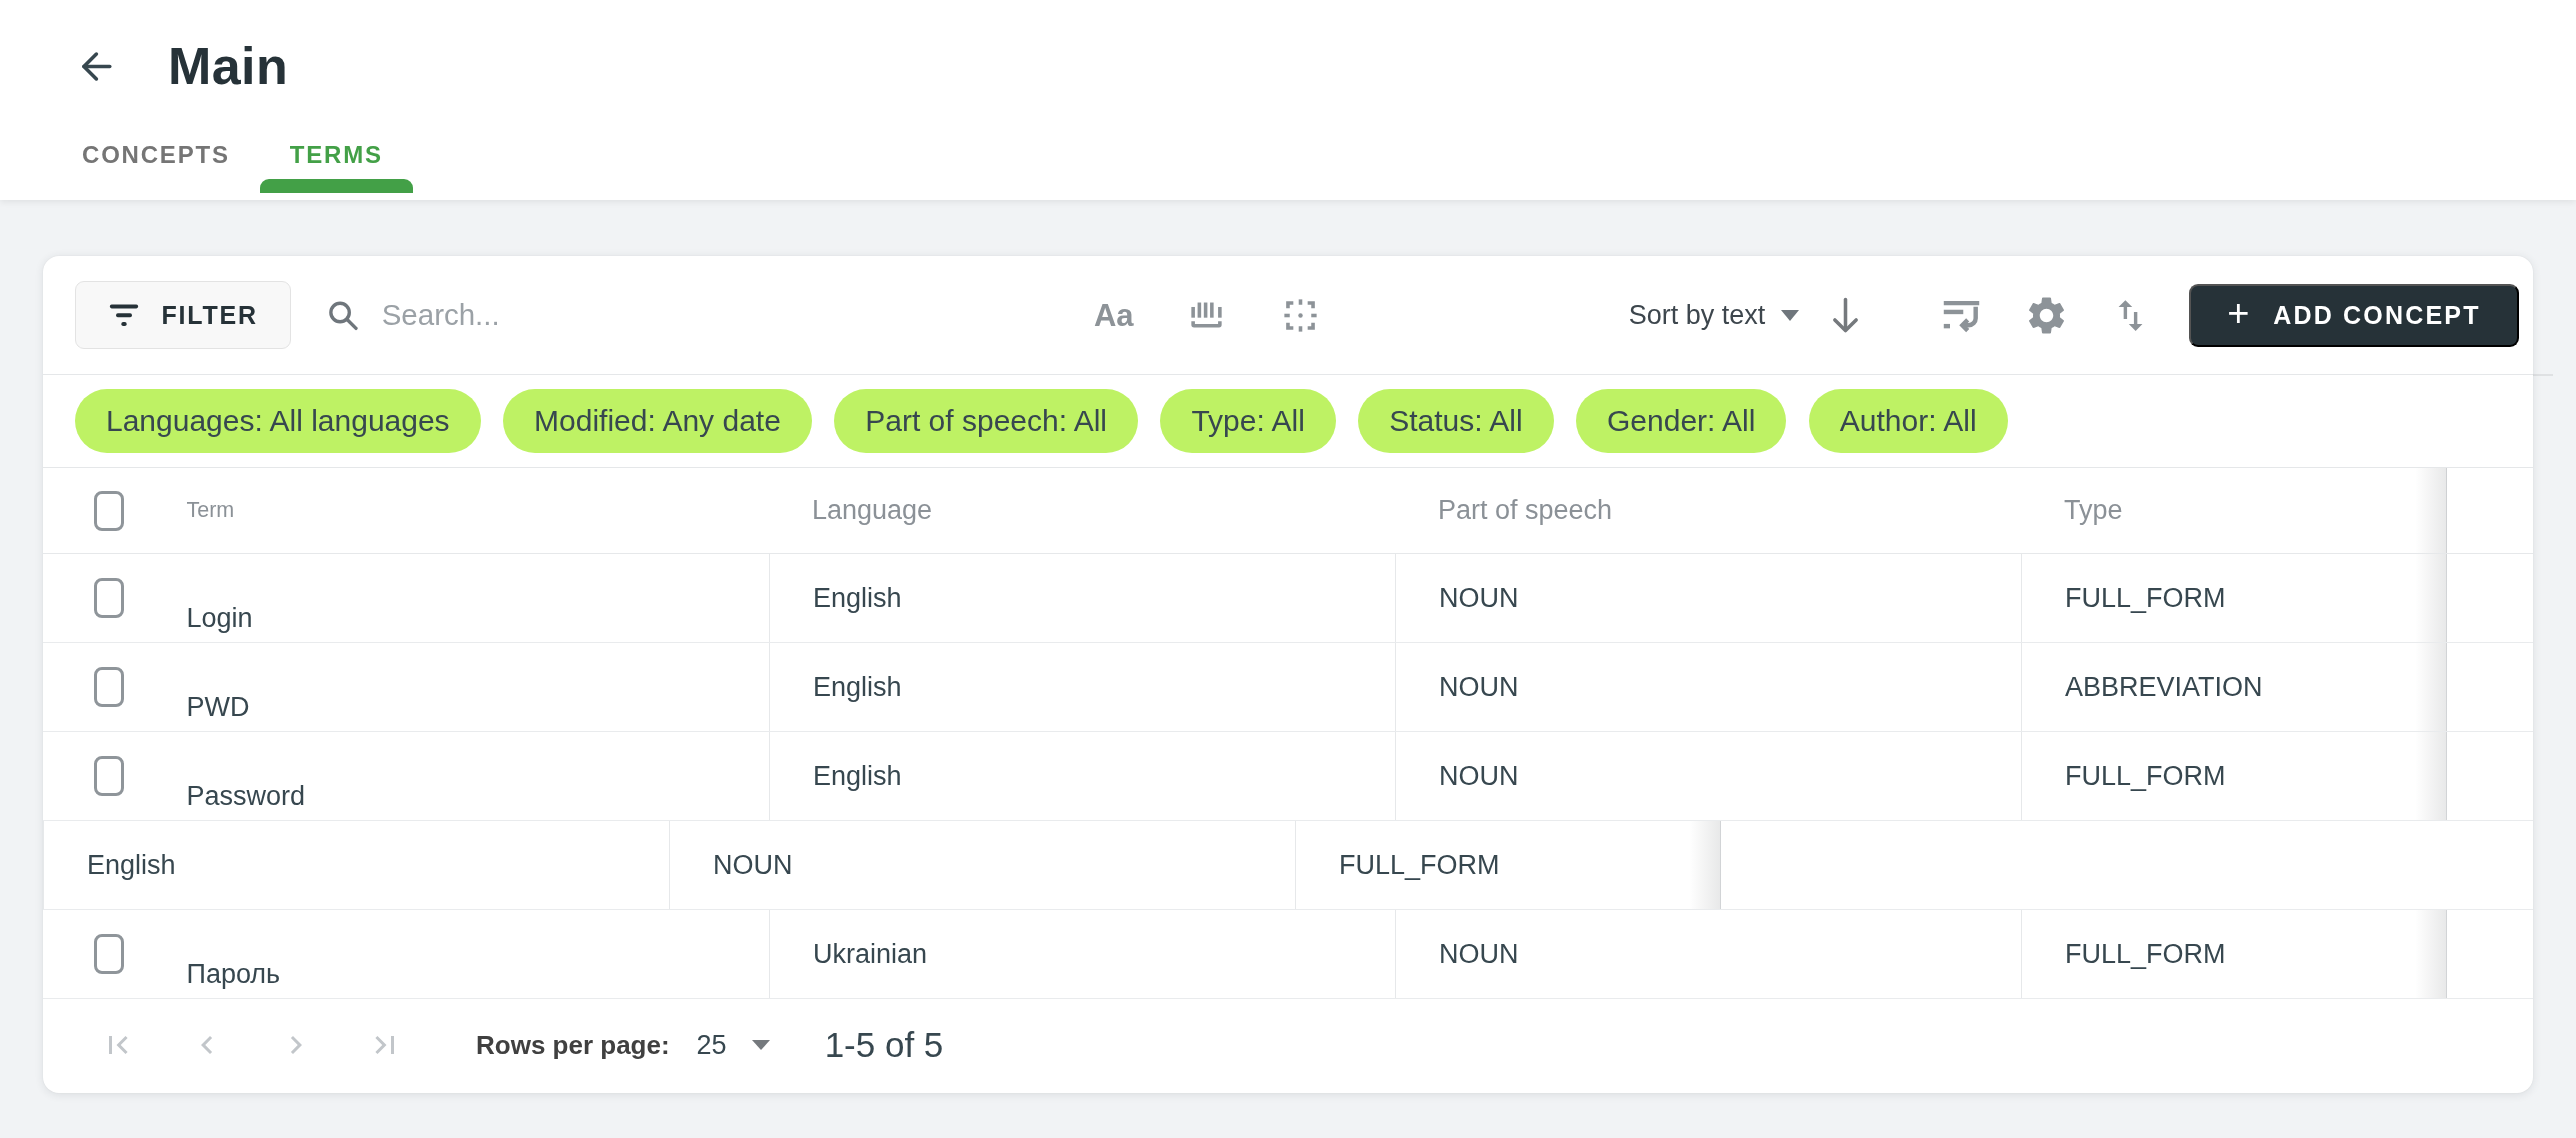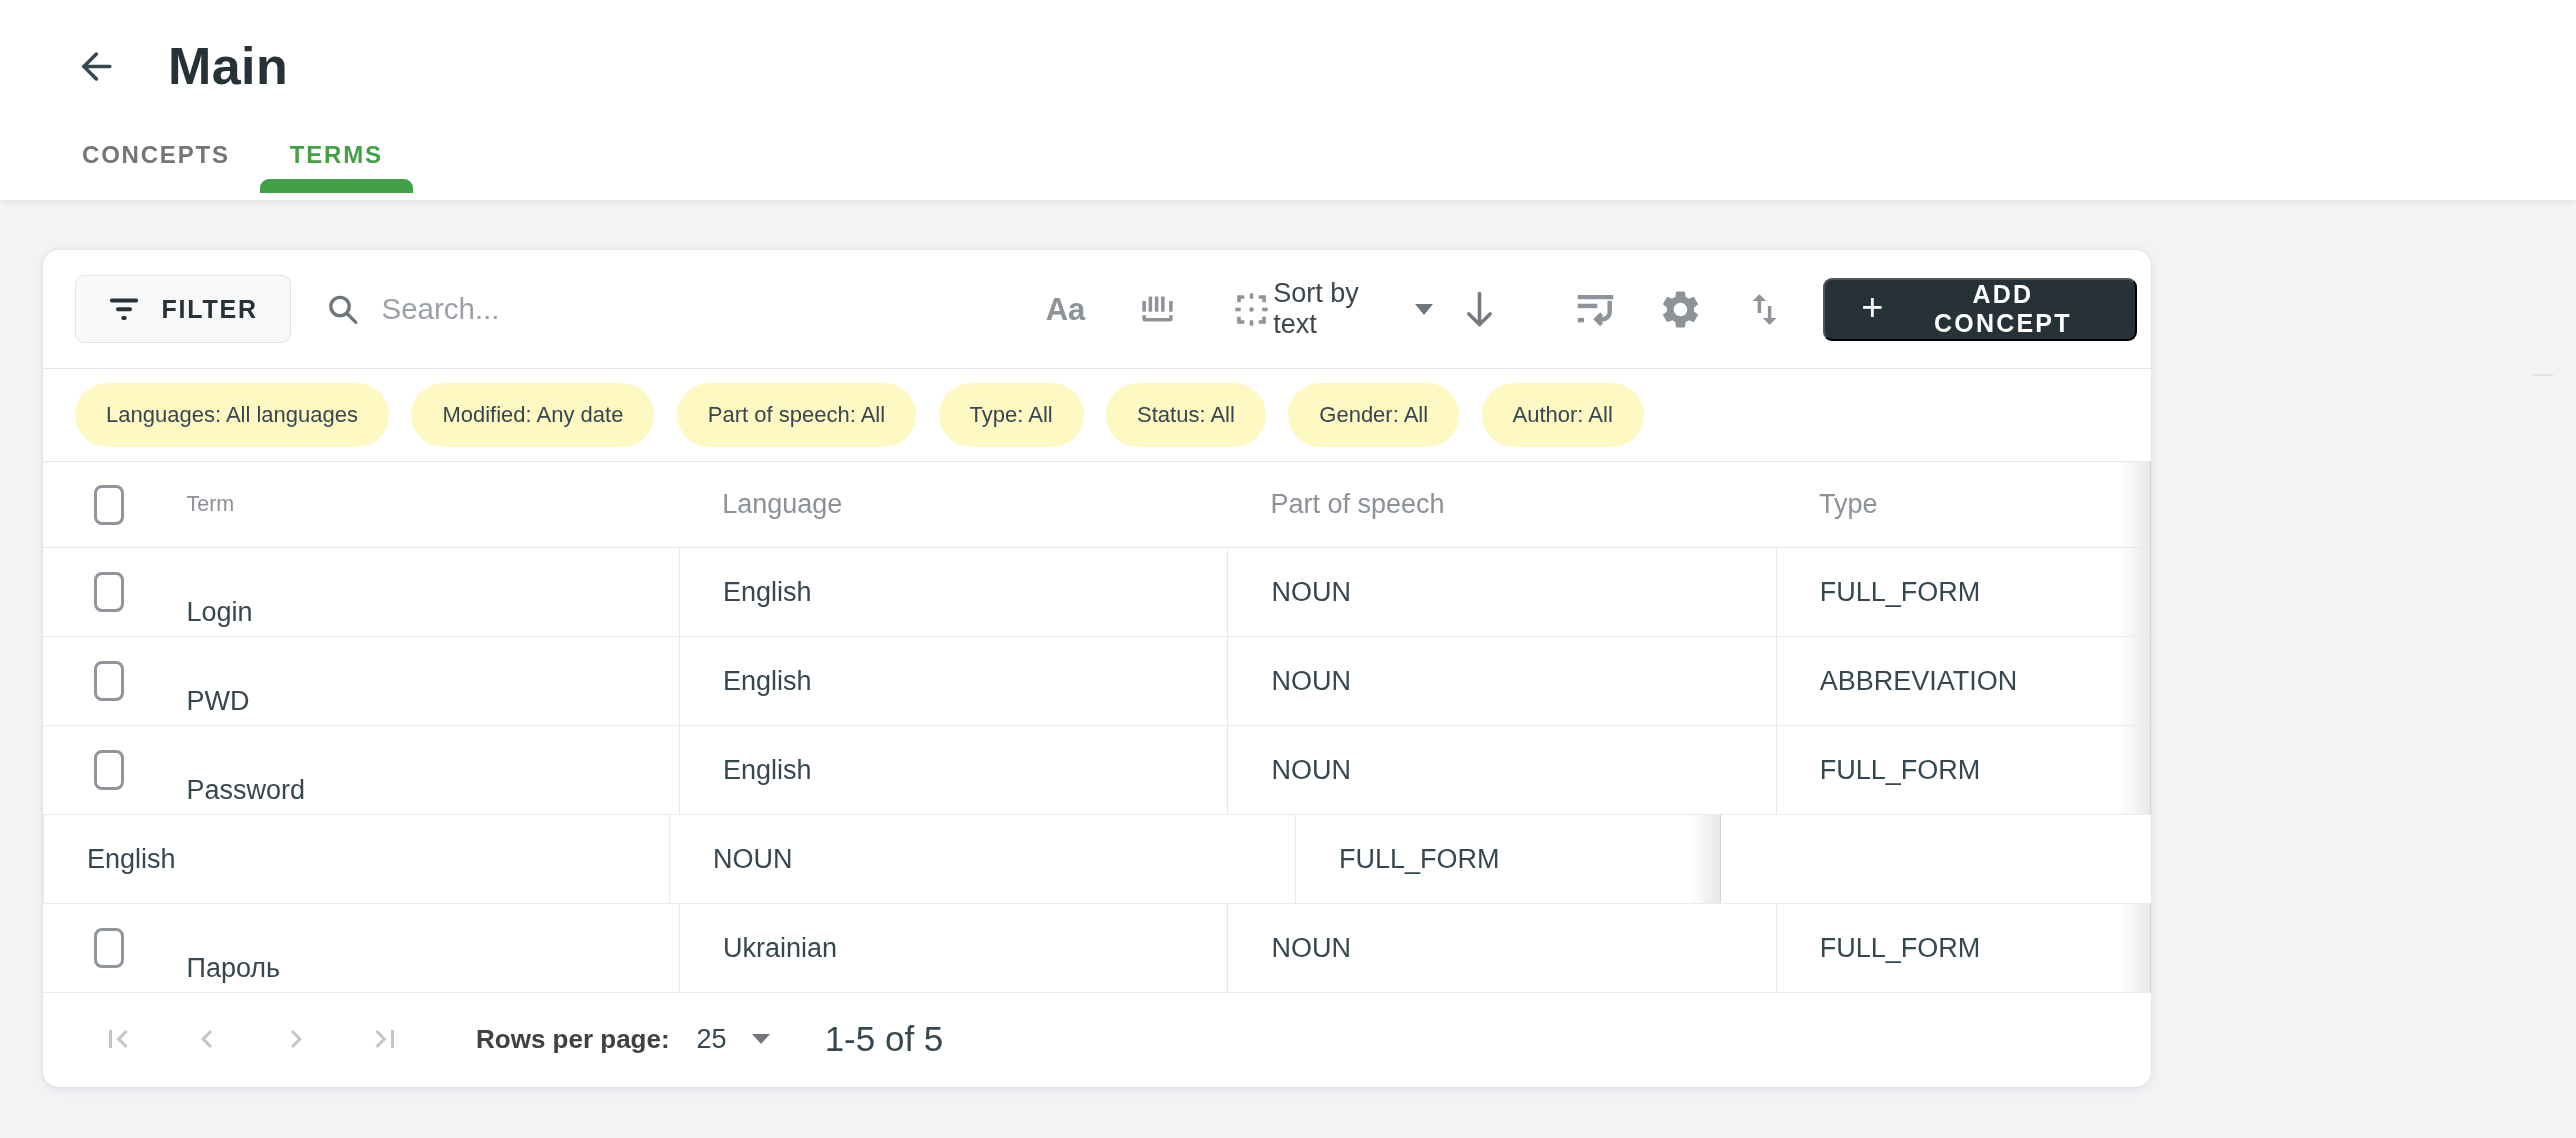--- a/index.html
+++ b/index.html
@@ -37,21 +37,21 @@
   }
   .tab.active { color: var(--accent); }
   .tab-indicator {
     position: absolute; left: 0; right: 0; bottom: 0; height: 13.4px;
     background: var(--accent); border-radius: 9px 9px 0 0;
   }
 
   
   .content { position: absolute; top: 200px; left: 0; right: 0; bottom: 0; }
   .card {
-    position: absolute; left: 43px; top: 50px; width: 2108px; height: 837px;
+    position: absolute; left: 43px; top: 56px; width: 2490px; height: 837px;
     background: #fff; border-radius: 16px;
     box-shadow: 0 1.8px 9px rgba(40,50,60,0.10), 0 0 1.8px rgba(0,0,0,0.06);
   }
   .divider-ext { position: absolute; left: 2533px; top: 174px; width: 19.7px; height: 1.8px; background: #dfe1e3; }
 
   
   .toolbar {
     height: 119px; border-bottom: 1.8px solid var(--divider);
     display: flex; align-items: center; padding: 0 14.3px 0 32px;
   }
@@ -81,22 +81,22 @@
     font-size: 25px; font-weight: 700; letter-spacing: 2.2px; cursor: pointer;
   }
   .plus-glyph { font-size: 38px; font-weight: 400; line-height: 1; margin-top: -3.6px; }
 
   
   .chips-row {
     height: 93px; border-bottom: 1.8px solid var(--divider);
     display: flex; align-items: center; padding: 0 32px; gap: 22.4px;
   }
   .chip {
-    height: 64px; padding: 0 31px; background: #fef9c3; border-radius: 32px;
-    display: flex; align-items: center; font-size: 22px; color: #37474f;
+    height: 64px; padding: 0 31px; background: #bef264; border-radius: 32px;
+    display: flex; align-items: center; font-size: 30px; color: #37474f;
     white-space: nowrap; cursor: pointer;
   }
 
   
   .thead { height: 86px; display: flex; border-bottom: 1.8px solid #e6e8ea; }
   .trow  { height: 89px; display: flex; border-bottom: 1.8px solid #e9ebed; }
   .c1 { width: 726px; display: flex; align-items: center; padding-left: 51px; }
   .c2 { width: 626px; } .c3 { width: 626px; } .c4 { width: 425px; }
   .c5 { flex: 1; position: relative; }
   .cell { display: flex; align-items: center; padding-left: 43px; font-size: 27px; color: var(--cell-text); }

